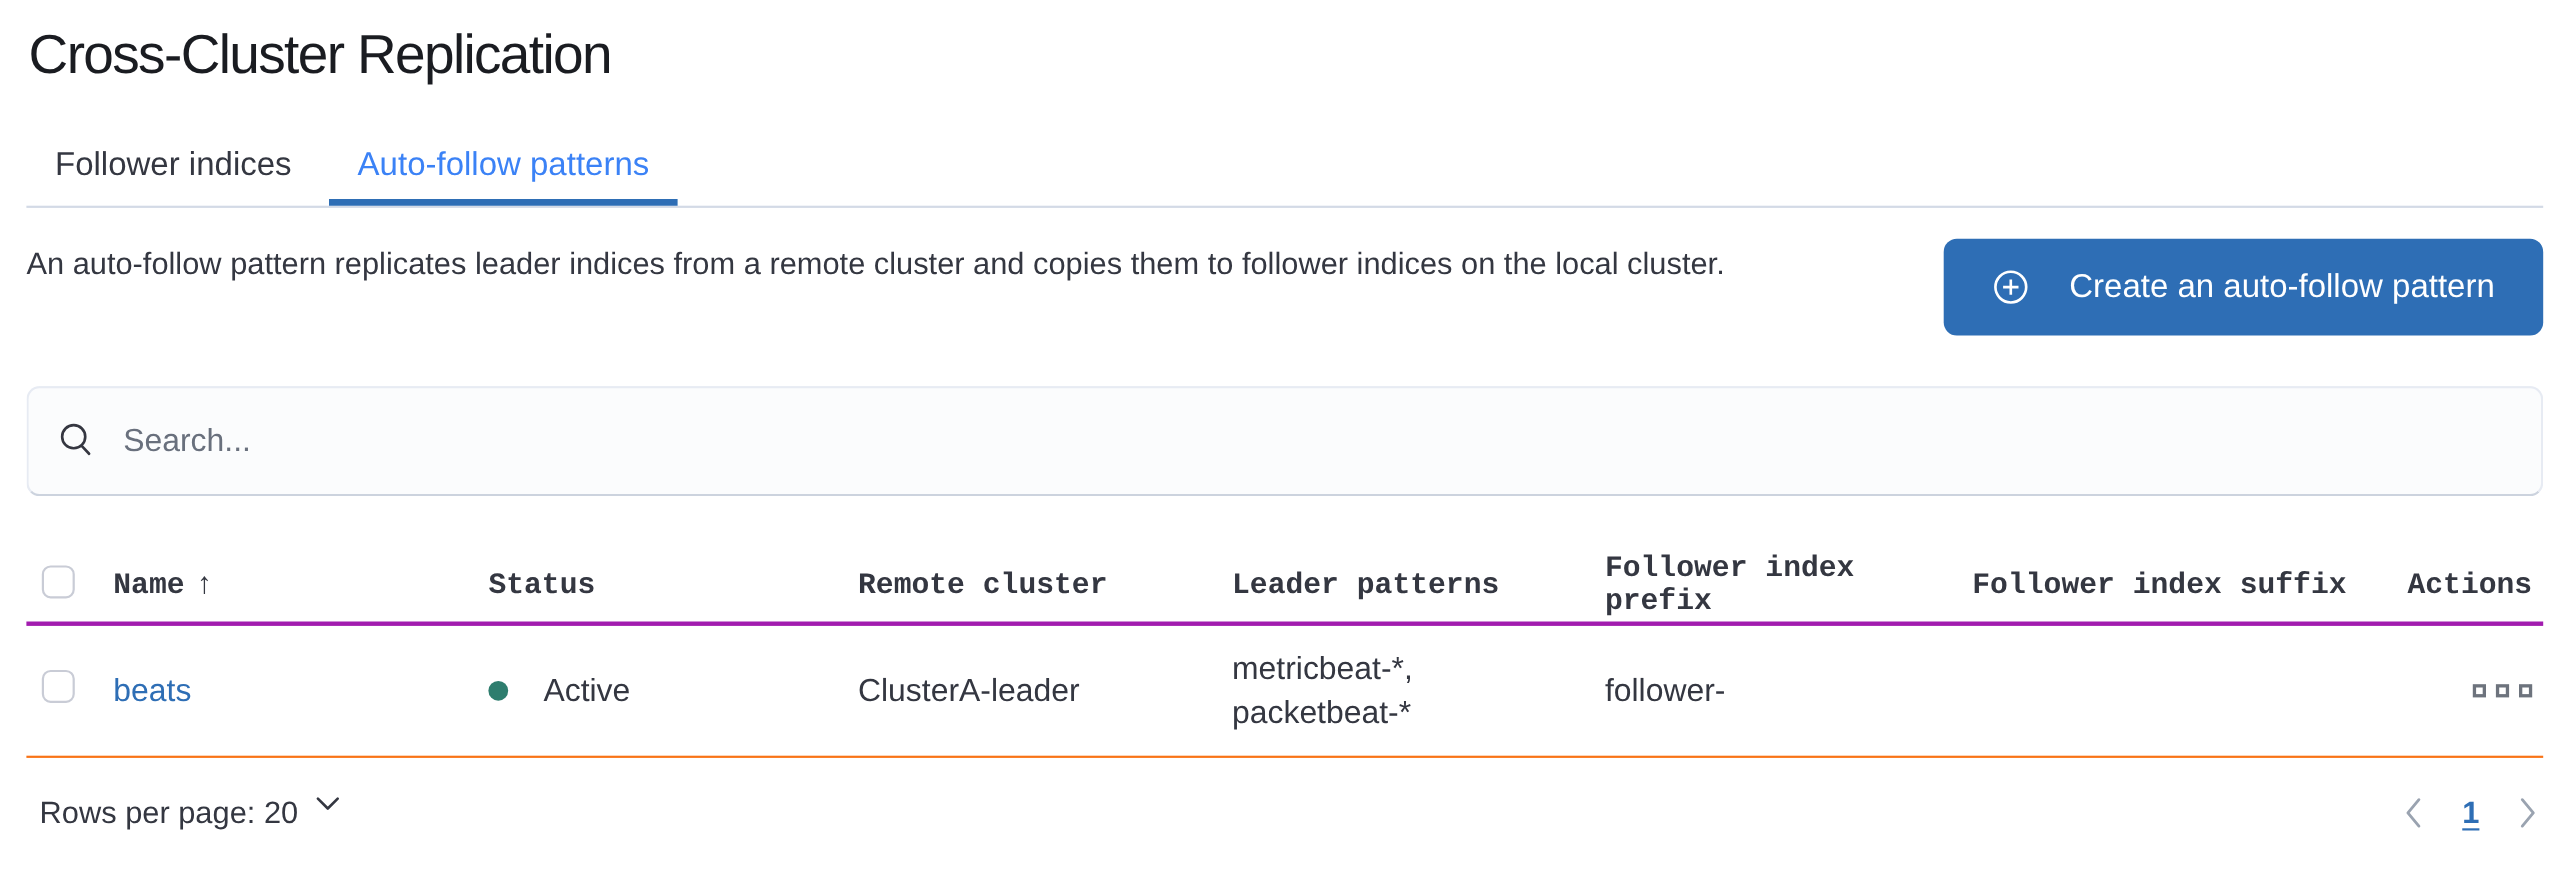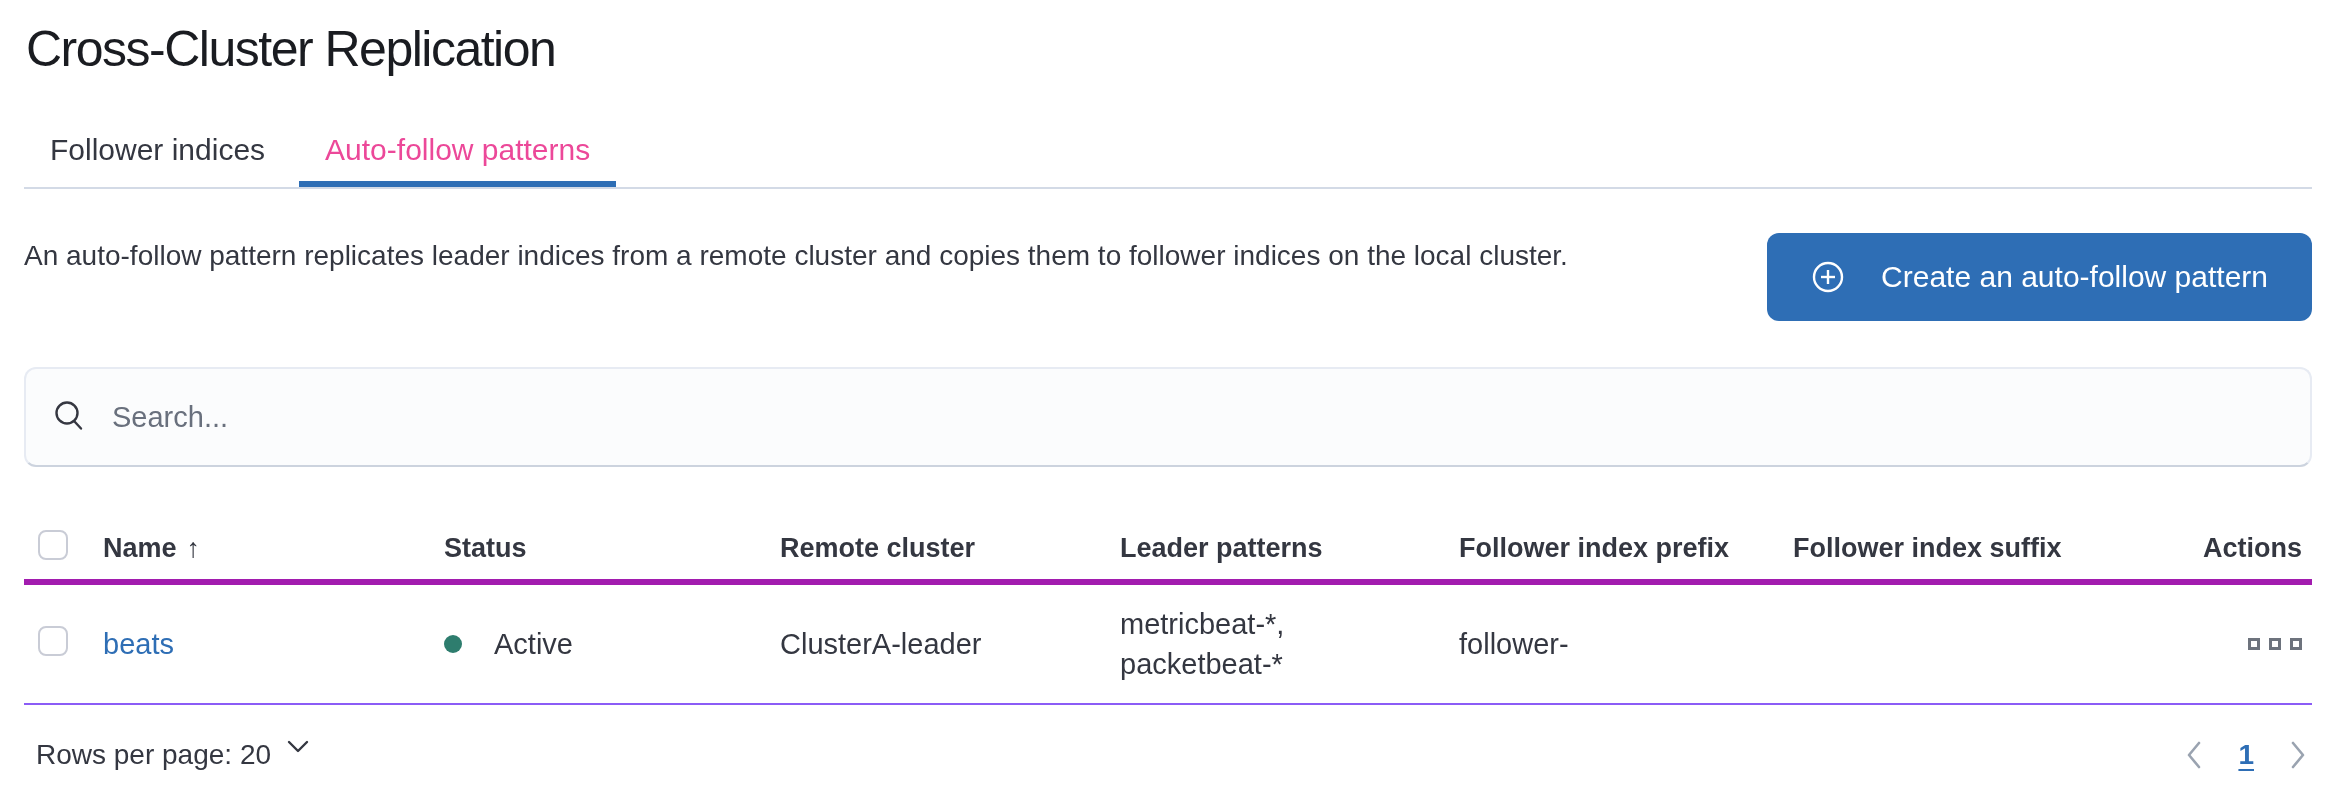--- a/index.html
+++ b/index.html
@@ -30,30 +30,30 @@
     border-bottom: 2px solid #d3dae6;
   }
   .tab {
     padding: 12px 26px 20px;
     font-size: 30px;
     color: #343741;
     cursor: pointer;
     white-space: nowrap;
   }
   .tab.active {
-    color: #ec4899;
+    color: #3b82f6;
     box-shadow: inset 0 -6px 0 #2e6eb5;
   }
 
   
   .intro-row {
     display: flex;
     justify-content: space-between;
     align-items: flex-start;
-    margin-top: 44px;
+    margin-top: 28px;
   }
   .description {
     font-size: 28px;
     line-height: 45px;
     max-width: 1660px;
     color: #343741;
   }
   .create-btn {
     flex: none;
     height: 88px;
@@ -96,28 +96,29 @@
 
   
   .table { margin-top: 50px; }
   .tgrid {
     display: grid;
     grid-template-columns: 79px 341px 336px 340px 339px 334px 350px 1fr;
     align-items: center;
   }
   .thead {
     height: 68px;
-    border-bottom: 6px solid #a21caf;
+    border-bottom: 4px solid #a21caf;
     font-size: 27px;
     font-weight: bold;
     color: #343741;
+    font-family: Liberation Mono, monospace;
   }
   .trow {
     height: 120px;
-    border-bottom: 2px solid #8b5cf6;
+    border-bottom: 2px solid #f97316;
     font-size: 29px;
   }
   .cell-check { padding-left: 14px; }
   .checkbox {
     display: inline-block;
     width: 30px; height: 30px;
     border: 2px solid #c9ccd6;
     border-radius: 8px;
     background: #ffffff;
     cursor: pointer;

